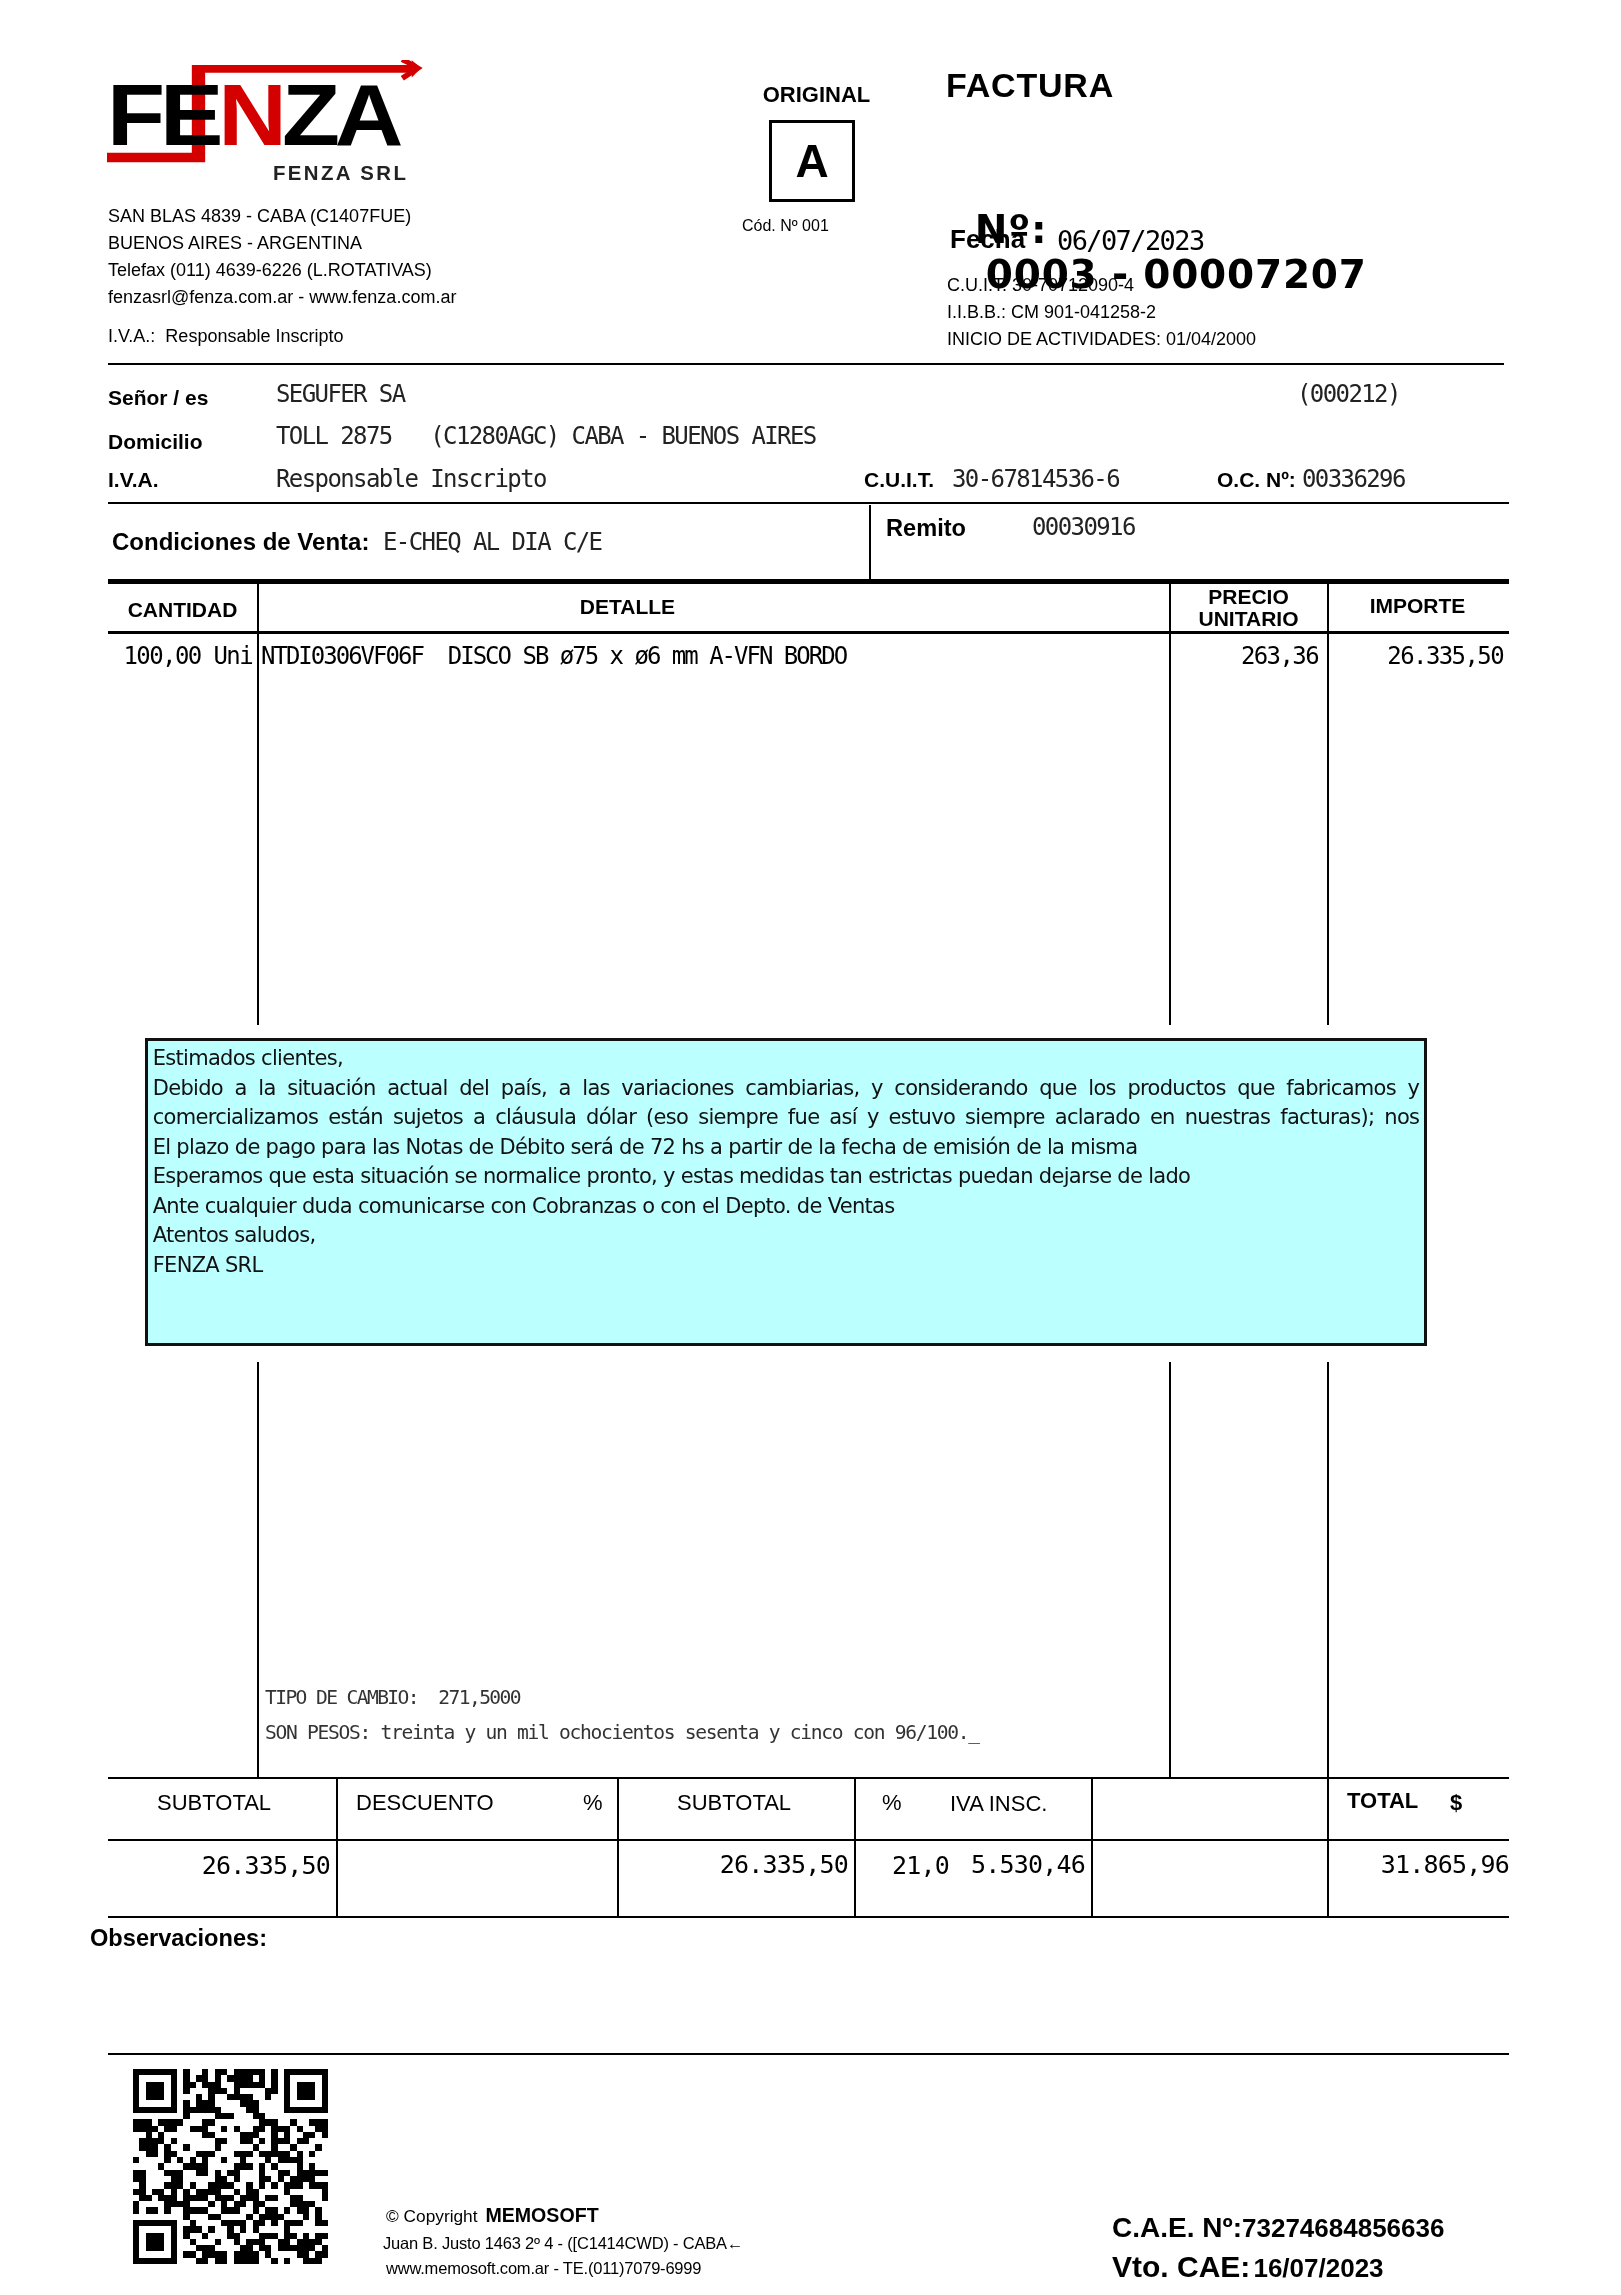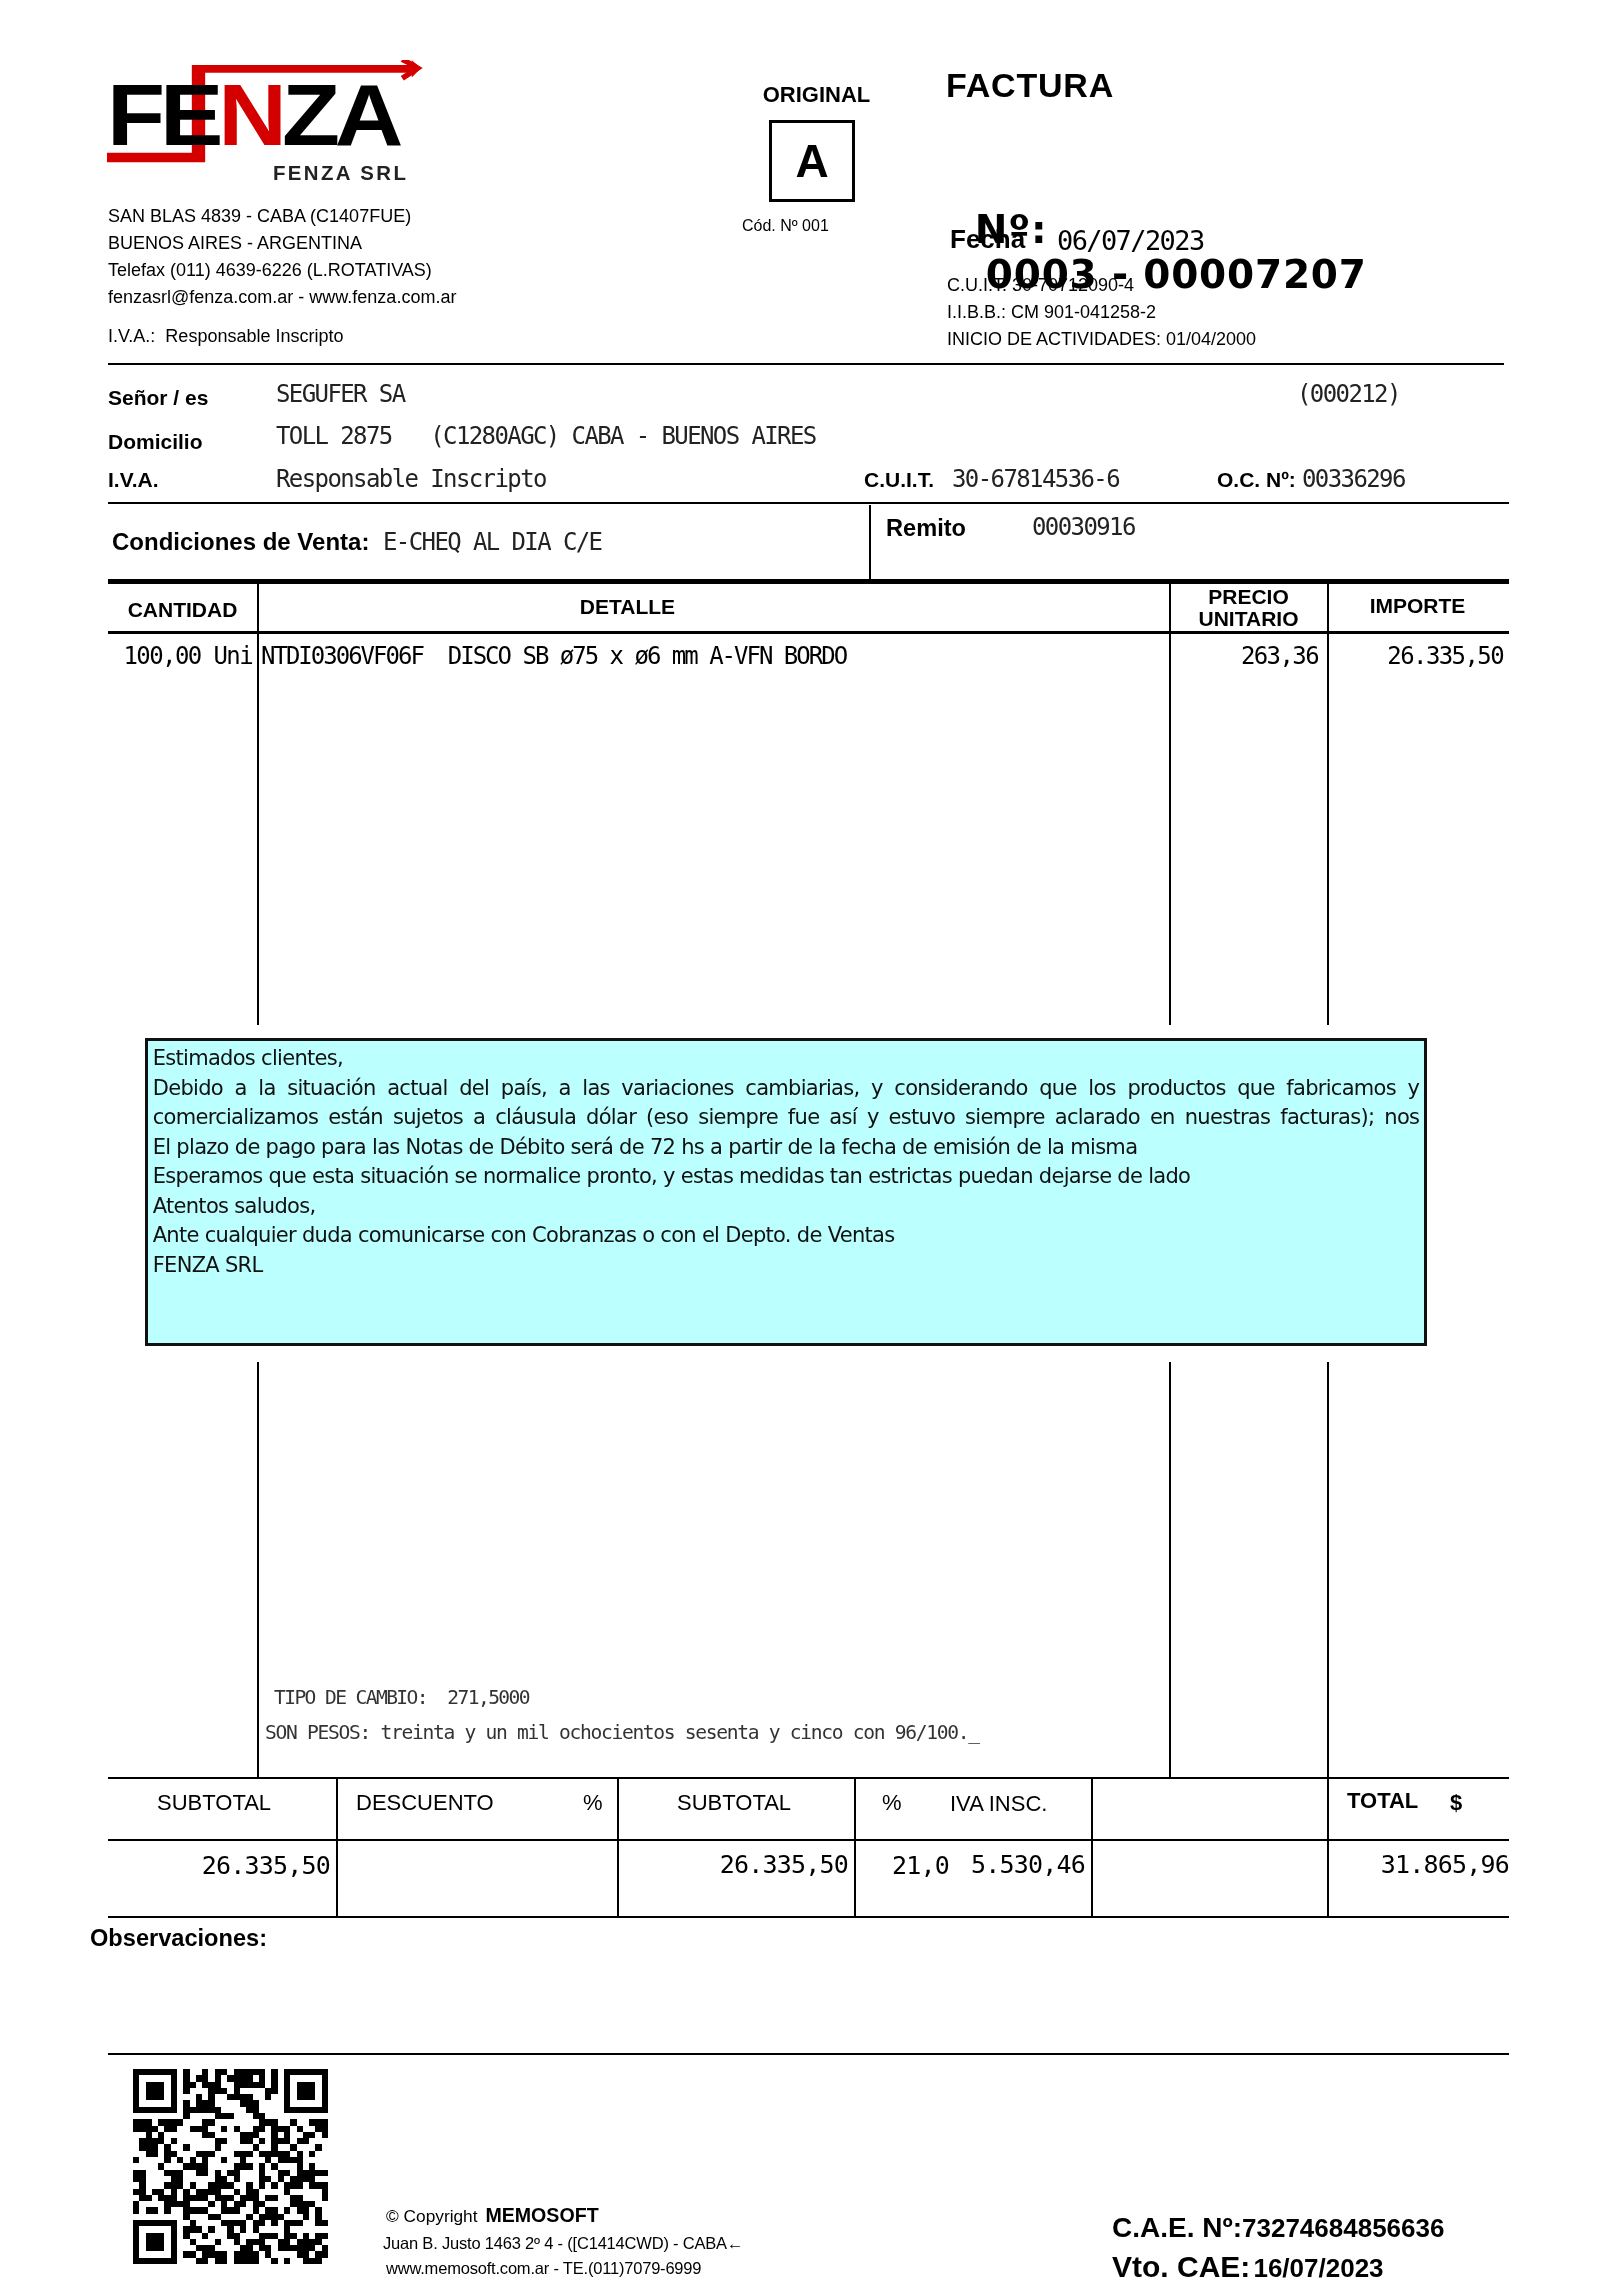--- a/index.html
+++ b/index.html
@@ -106,30 +106,30 @@
   <div class="abs tot-v" style="left:1061px; top:0; width:149px; text-align:right; font-size:24px; letter-spacing:-1.6px;">263,36</div>
   <div class="abs tot-v" style="left:1225px; top:0; width:170px; text-align:right; font-size:24px; letter-spacing:-1.6px;">26.335,50</div>
 </div>
 
 <div class="notice">
   <div class="ln">Estimados clientes,</div>
   <div class="ln just">Debido a la situación actual del país, a las variaciones cambiarias, y considerando que los productos que fabricamos y</div>
   <div class="ln just">comercializamos están sujetos a cláusula dólar (eso siempre fue así y estuvo siempre aclarado en nuestras facturas); nos</div>
   <div class="ln">El plazo de pago para las Notas de Débito será de 72 hs a partir de la fecha de emisión de la misma</div>
   <div class="ln">Esperamos que esta situación se normalice pronto, y estas medidas tan estrictas puedan dejarse de lado</div>
+  <div class="ln">Ante cualquier duda comunicarse con Cobranzas o con el Depto. de Ventas</div>
   <div class="ln">Atentos saludos,</div>
-  <div class="ln">Ante cualquier duda comunicarse con Cobranzas o con el Depto. de Ventas</div>
   <div class="ln">FENZA SRL</div>
 </div>
 
 <div class="vl" style="left:257px; top:1362px; height:416px;"></div>
 <div class="vl" style="left:1169px; top:1362px; height:416px;"></div>
 <div class="vl" style="left:1327px; top:1362px; height:416px;"></div>
 
-<div class="abs mono" style="left:265px; top:1686px; font-size:19.6px; color:#333; white-space:pre; letter-spacing:-1.6px;margin-left:9px;">TIPO DE CAMBIO:  271,5000</div>
+<div class="abs mono" style="left:265px; top:1686px; font-size:19.6px; color:#333; white-space:pre; letter-spacing:-1.6px;">TIPO DE CAMBIO:  271,5000</div>
 <div class="abs mono" style="left:265px; top:1721px; font-size:19.6px; color:#333; white-space:pre; letter-spacing:-1.3px;">SON PESOS: treinta y un mil ochocientos sesenta y cinco con 96/100._</div>
 
 <div class="hl" style="left:108px; top:1777px; width:1401px; height:2.4px;"></div>
 <div class="hl" style="left:108px; top:1839px; width:1401px; height:2.4px;"></div>
 <div class="hl" style="left:108px; top:1916px; width:1401px; height:2.4px;"></div>
 
 <div class="vl" style="left:336px; top:1777px; height:140px;"></div>
 <div class="vl" style="left:617px; top:1777px; height:140px;"></div>
 <div class="vl" style="left:854px; top:1777px; height:140px;"></div>
 <div class="vl" style="left:1091px; top:1777px; height:140px;"></div>

